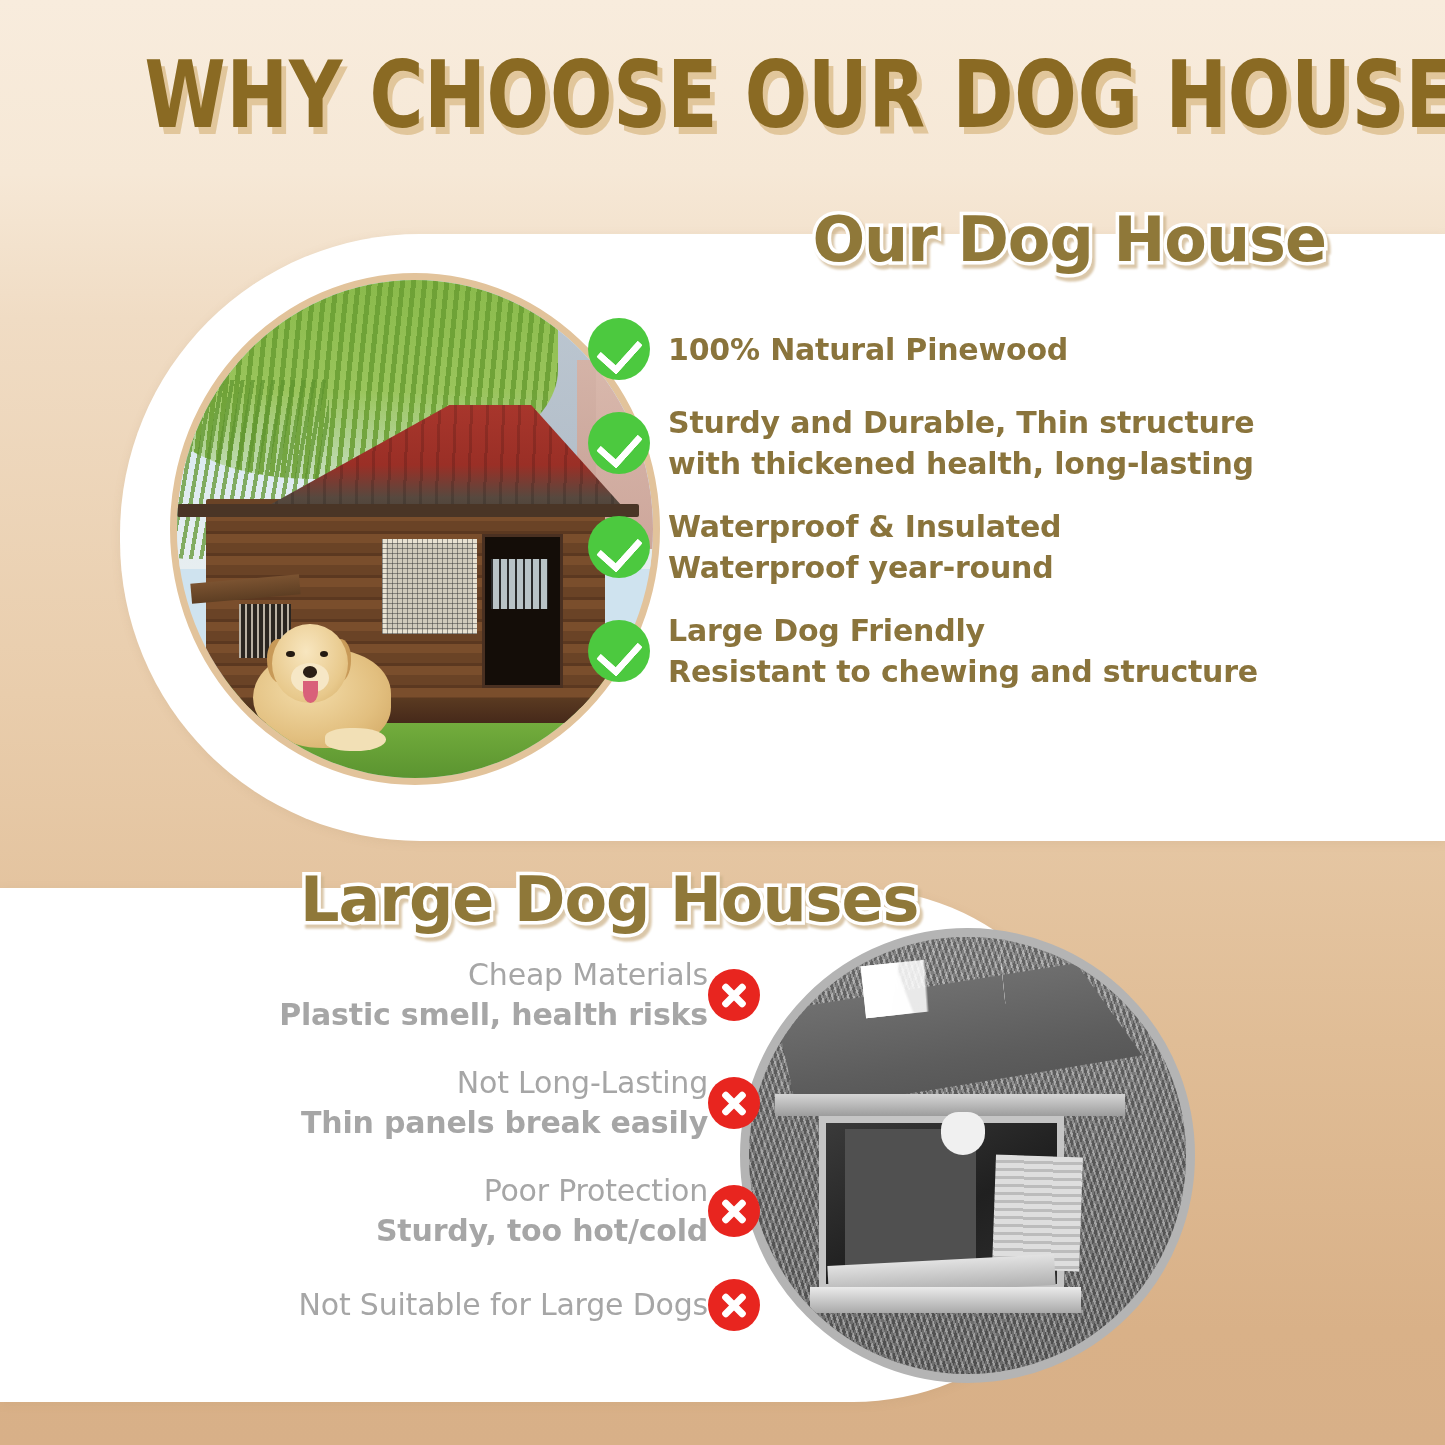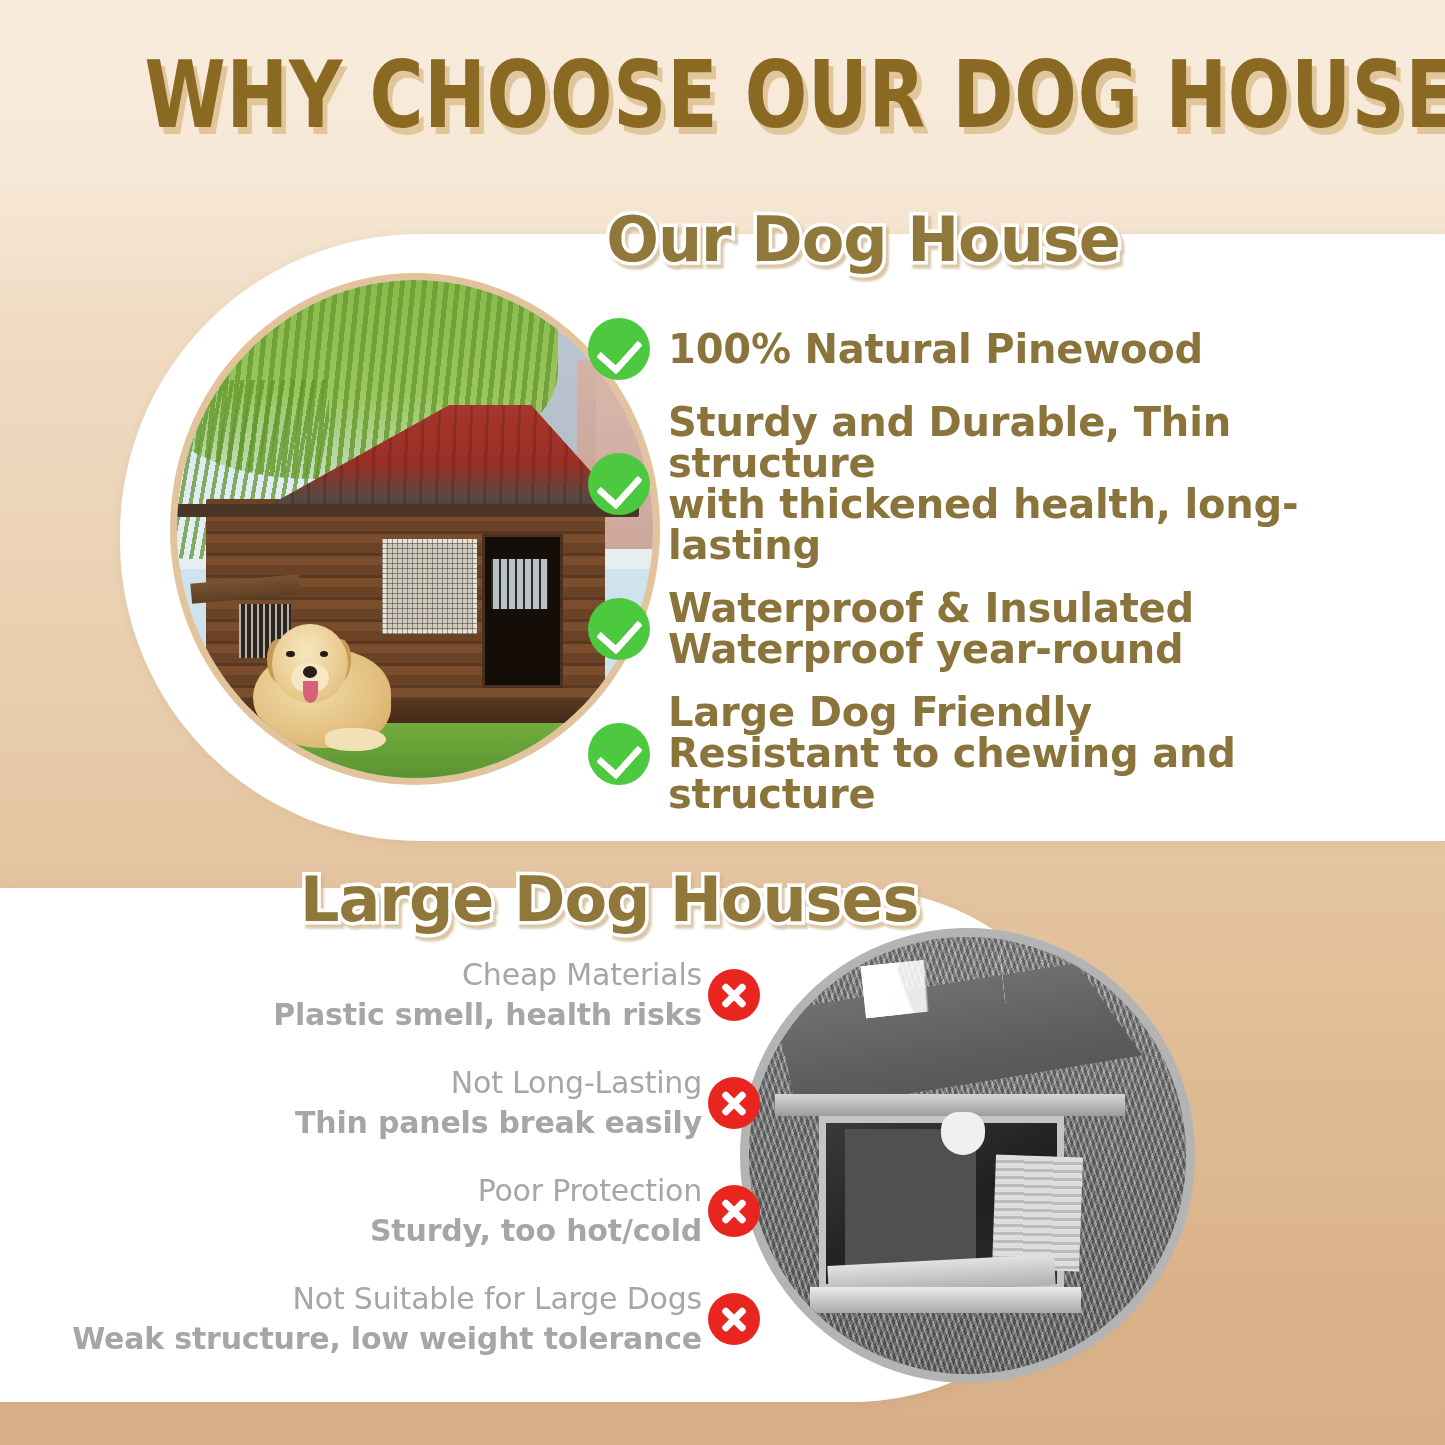--- a/index.html
+++ b/index.html
@@ -69,21 +69,21 @@
     font-size:62px;
     line-height:64px;
     color:#8f7839;
     white-space:nowrap;
     letter-spacing:-1px;
     -webkit-text-stroke:7px #ffffff;
     paint-order:stroke fill;
     filter:drop-shadow(3px 4px 1px rgba(205,180,140,0.75));
     z-index:6;
   }
-  #heading-ours   { left:0; top:208px; width:1326px; text-align:center; padding-left:400px; }
+  #heading-ours   { left:0; top:208px; width:1326px; text-align:right; padding-left:400px; }
   #heading-others { left:0; top:868px; width:1445px; text-align:left; padding-left:300px; }
 
   
   #photo-ours-wrap {
     position:absolute;
     left:170px; top:273px;
     width:490px; height:512px;
     z-index:5;
   }
   #photo-ours-ring {
@@ -244,39 +244,39 @@
     left:18px; top:13px;
     width:20px; height:33px;
     border:7px solid #ffffff;
     border-top:none; border-left:none;
     transform:rotate(42deg);
     border-radius:2px;
   }
   .pro-text {
     font-family:"DejaVu Sans", sans-serif;
     font-weight:bold;
-    font-size:40px;
+    font-size:30px;
     line-height:41px;
     color:#8a743c;
     letter-spacing:-0.2px;
   }
   .pro-text .l2 { display:block; }
 
   
   #cons {
     position:absolute;
     left:60px; top:955px;
     width:700px;
     z-index:7;
   }
   .con-row {
     display:flex;
     align-items:center;
     justify-content:flex-end;
-    gap:6px;
+    gap:0;
     margin-bottom:28px;
   }
   .con-text {
     text-align:right;
     font-family:"DejaVu Sans", sans-serif;
     font-size:30px;
     line-height:40px;
     color:#a6a6a6;
     letter-spacing:-0.2px;
   }
@@ -418,20 +418,19 @@
       <span class="con-text">
         <span>Poor Protection</span>
         <span class="l2">Sturdy, too hot/cold</span>
       </span>
       <span class="x-icon"></span>
     </div>
 
     <div class="con-row">
       <span class="con-text">
         <span>Not Suitable for Large Dogs</span>
-        <span class="l2">Weak structure, low weight tolerance</span>
       </span>
       <span class="x-icon"></span>
     </div>
 
   </div>
 
 </div>
 
 </body></html>

